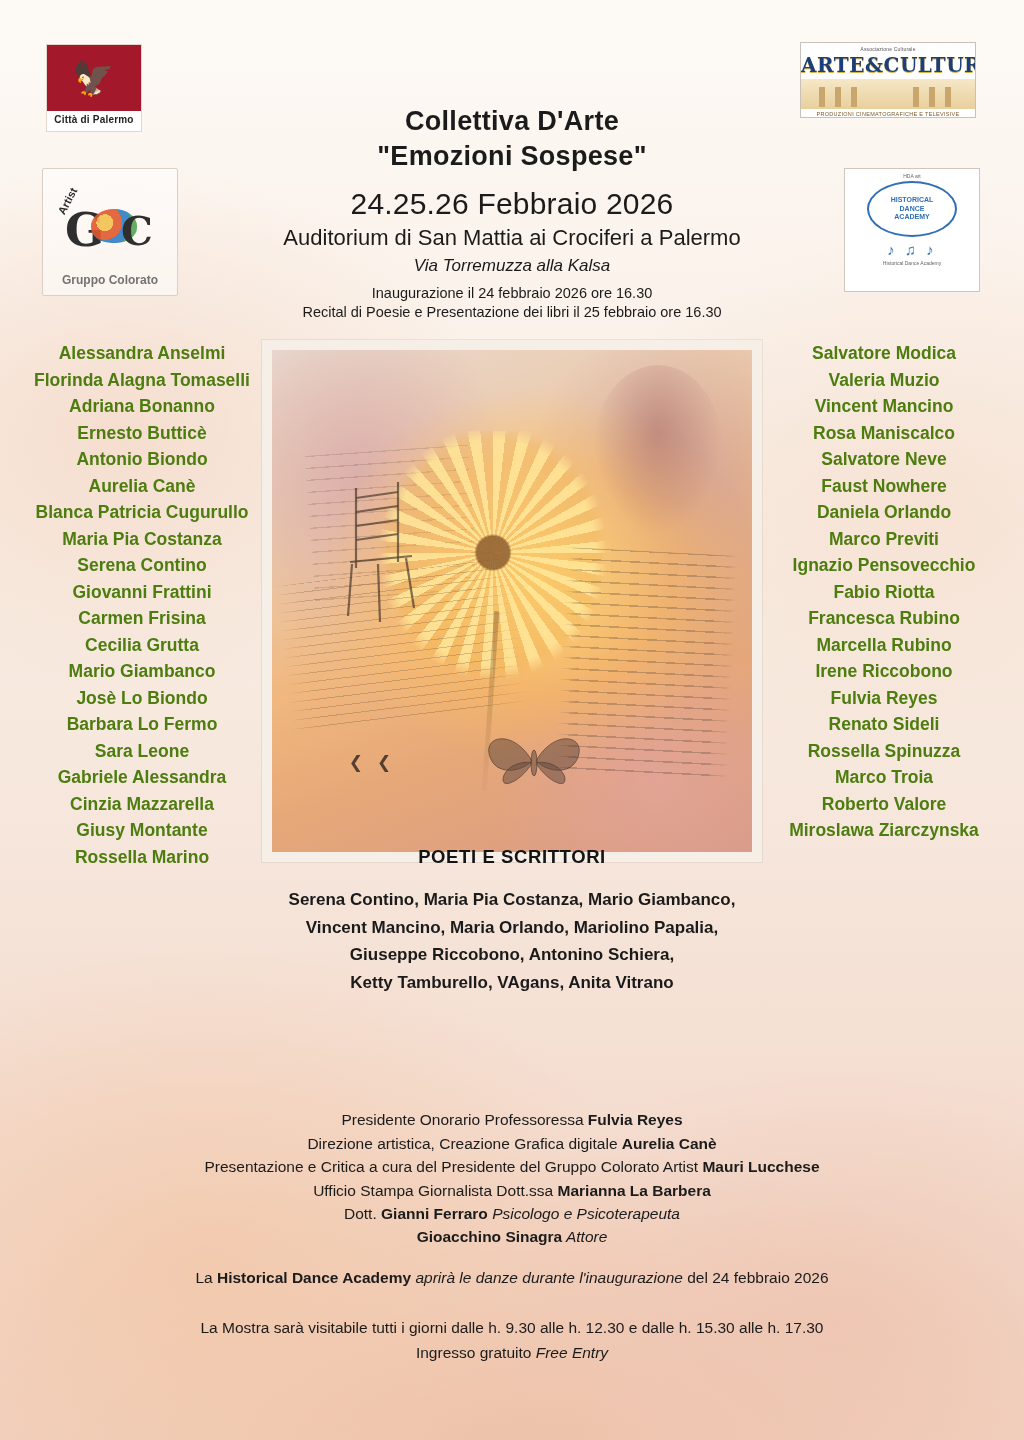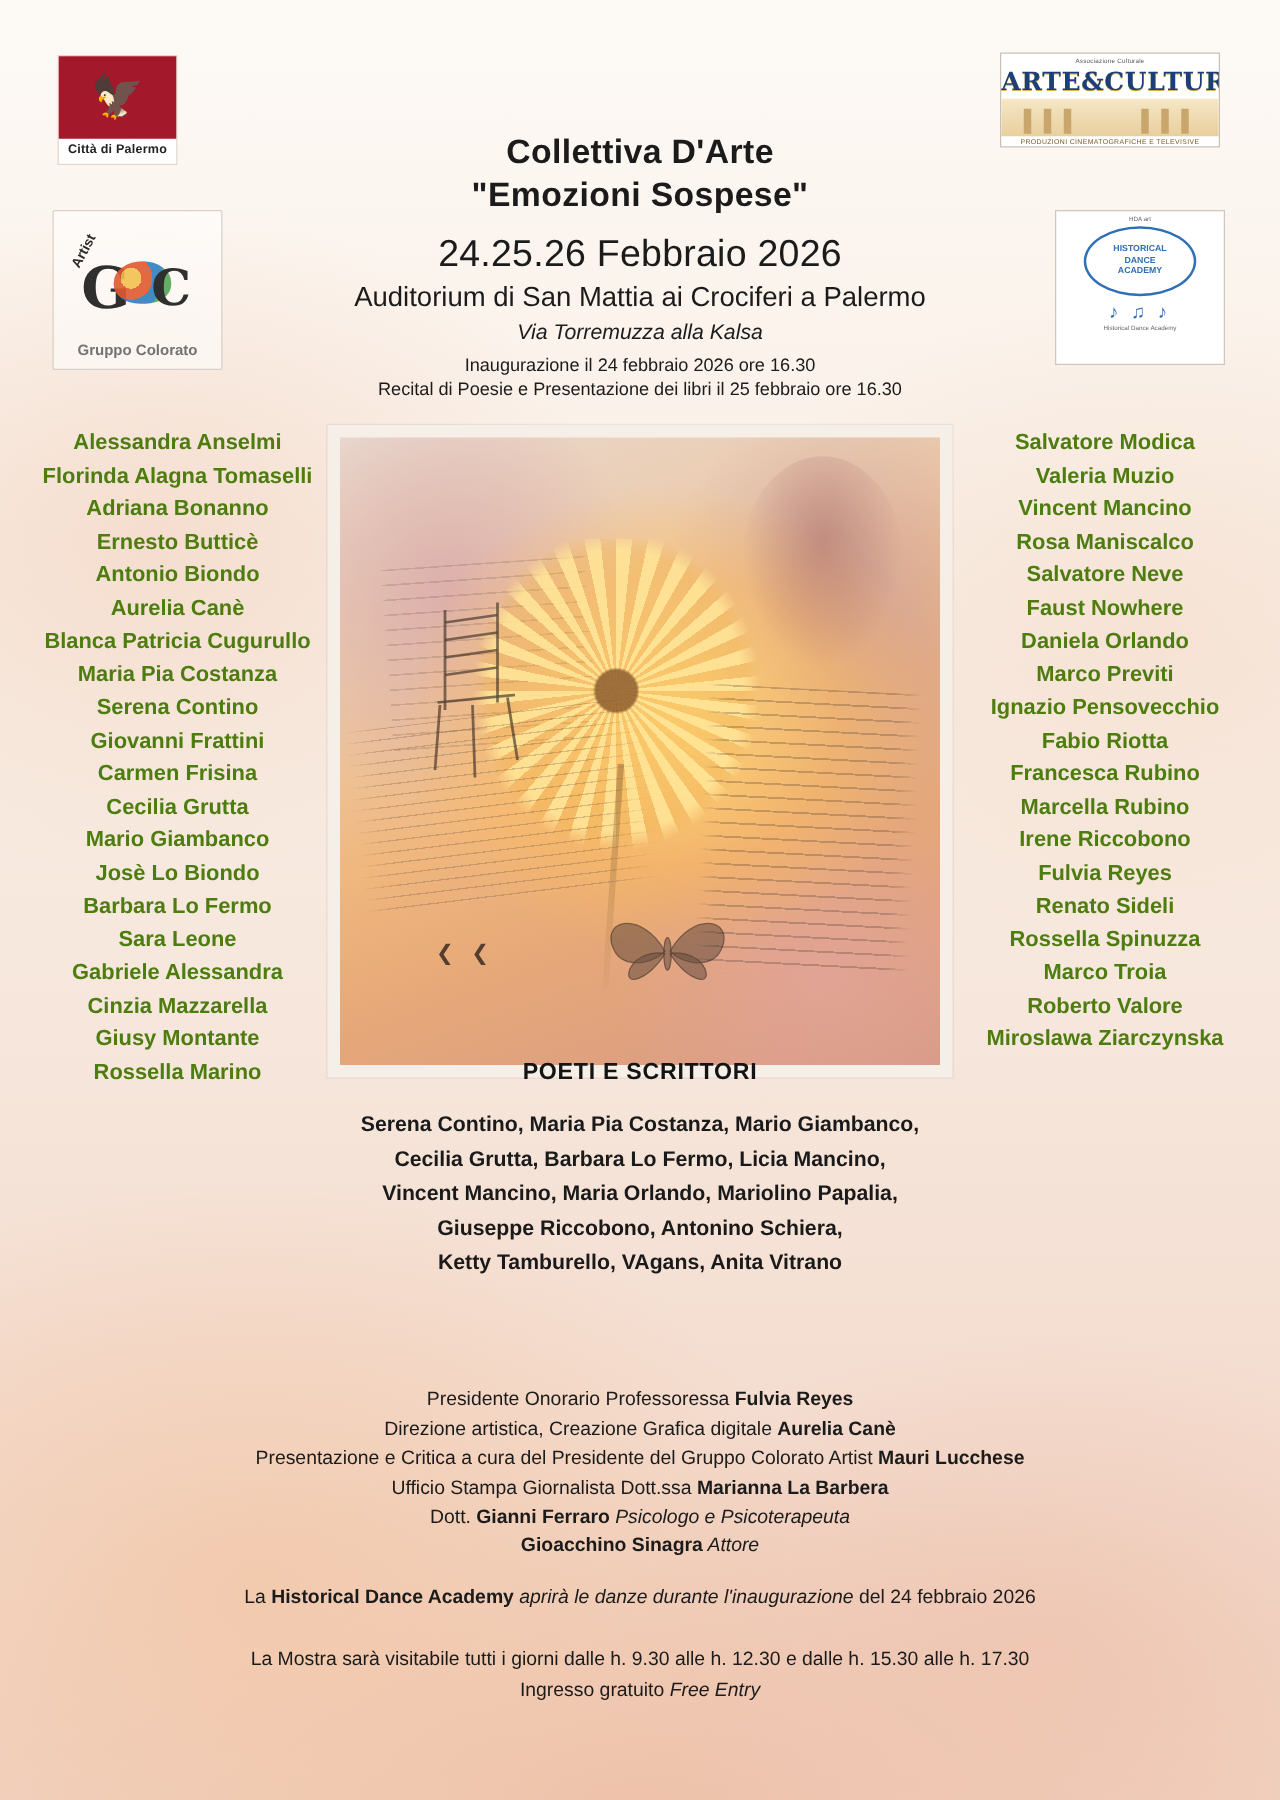--- a/index.html
+++ b/index.html
@@ -586,21 +586,20 @@
     <div class="artist-name">Rossella Spinuzza</div>
     <div class="artist-name">Marco Troia</div>
     <div class="artist-name">Roberto Valore</div>
     <div class="artist-name">Miroslawa Ziarczynska</div>
   </div>
 
   <div class="poets">
     <div class="poets-title">POETI E SCRITTORI</div>
     <div class="poets-list">
       <div class="poets-line">Serena Contino, Maria Pia  Costanza, Mario Giambanco,</div>
-      <div class="poets-line">Cecilia Grutta, Barbara Lo Fermo, Licia Mancino,</div>
       <div class="poets-line">Vincent Mancino, Maria Orlando, Mariolino Papalia,</div>
       <div class="poets-line">Giuseppe Riccobono, Antonino Schiera,</div>
       <div class="poets-line">Ketty Tamburello, VAgans, Anita Vitrano</div>
     </div>
   </div>
 
   <div class="credits">
     <div class="credit-line">
       <span>Presidente Onorario Professoressa </span><b>Fulvia Reyes</b>
     </div>

